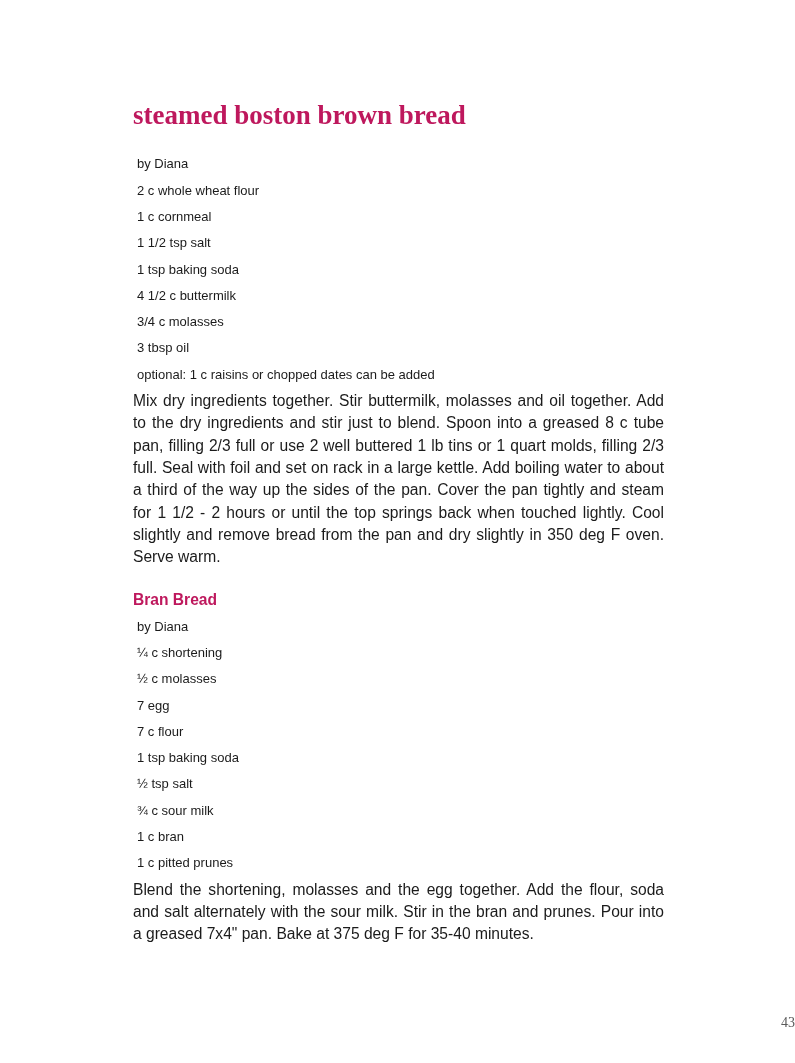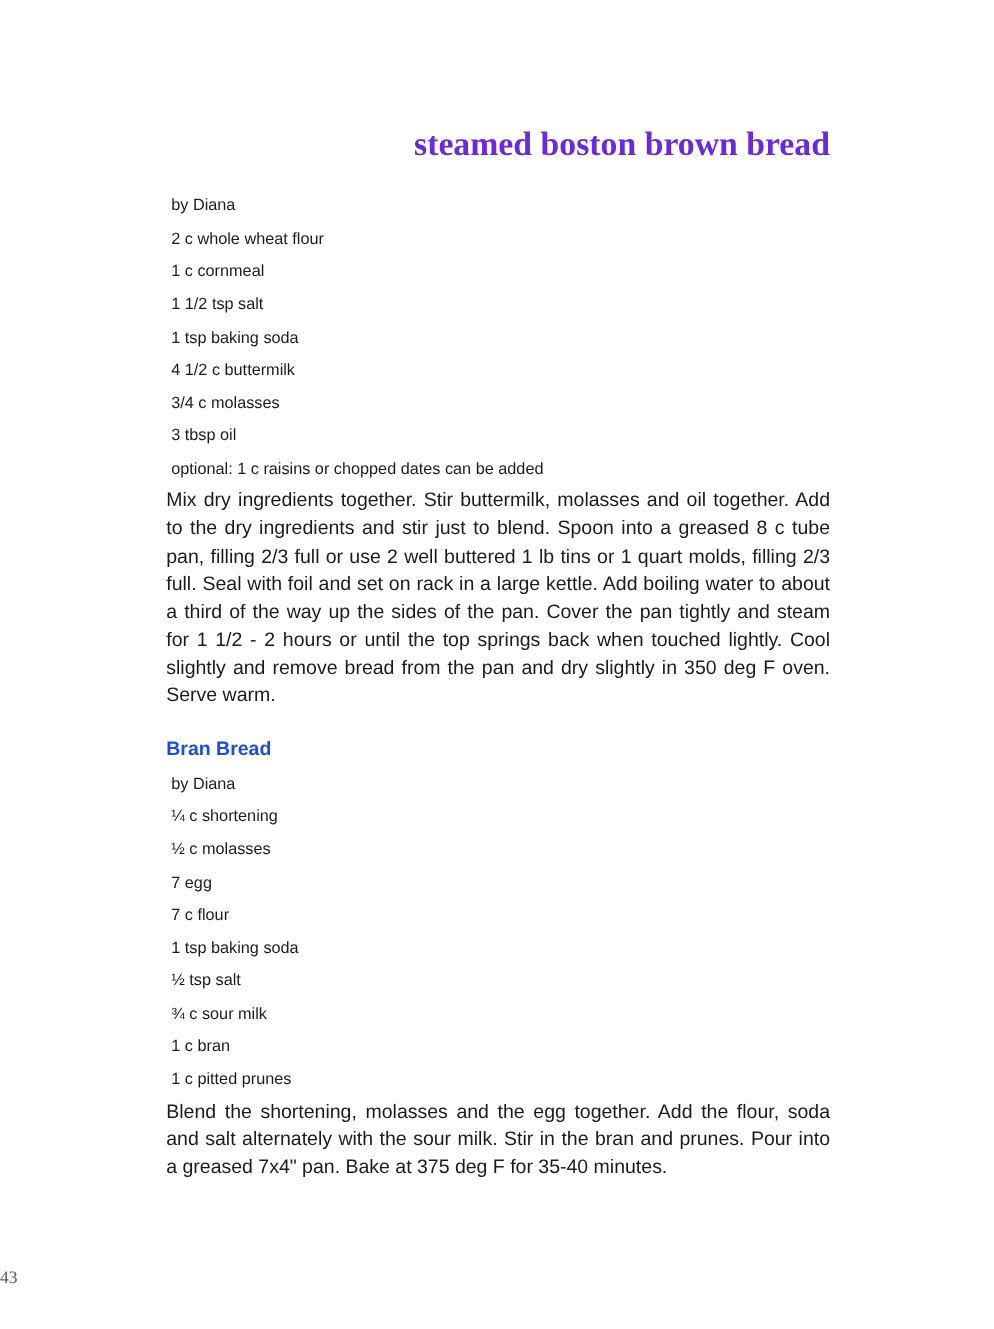--- a/index.html
+++ b/index.html
@@ -21,49 +21,48 @@
     left: 133px;
     top: 101px;
     width: 531px;
   }
   .title {
     font-family: "Liberation Serif", serif;
     font-weight: bold;
     font-size: 27px;
     line-height: 1.05;
     margin: 0 0 24px 0;
-    color: #6d28d9;
-    text-align: right;
+    color: #be185d;
   }
   .line {
     font-size: 13px;
     line-height: 22.3px;
     margin: 4px;
     white-space: nowrap;
   }
   .para {
     font-size: 15.6px;
     line-height: 22.3px;
     margin: 0;
     text-align: justify;
     text-justify: inter-word;
   }
   .subtitle {
     font-size: 15.6px;
     line-height: 22.3px;
     font-weight: bold;
     margin: 21px 0 0 0;
-    color: #1d4ed8;
+    color: #be185d;
   }
   .page-number {
     position: absolute;
     top: 1015px;
     left: 0;
     width: 100%;
-    text-align: left;
+    text-align: right;
     font-family: "Liberation Serif", serif;
     font-size: 14px;
     color: #5a5a5a;
   }
 </style>
 </head>
 <body>
 
 <div class="sheet">
   <div class="content">

